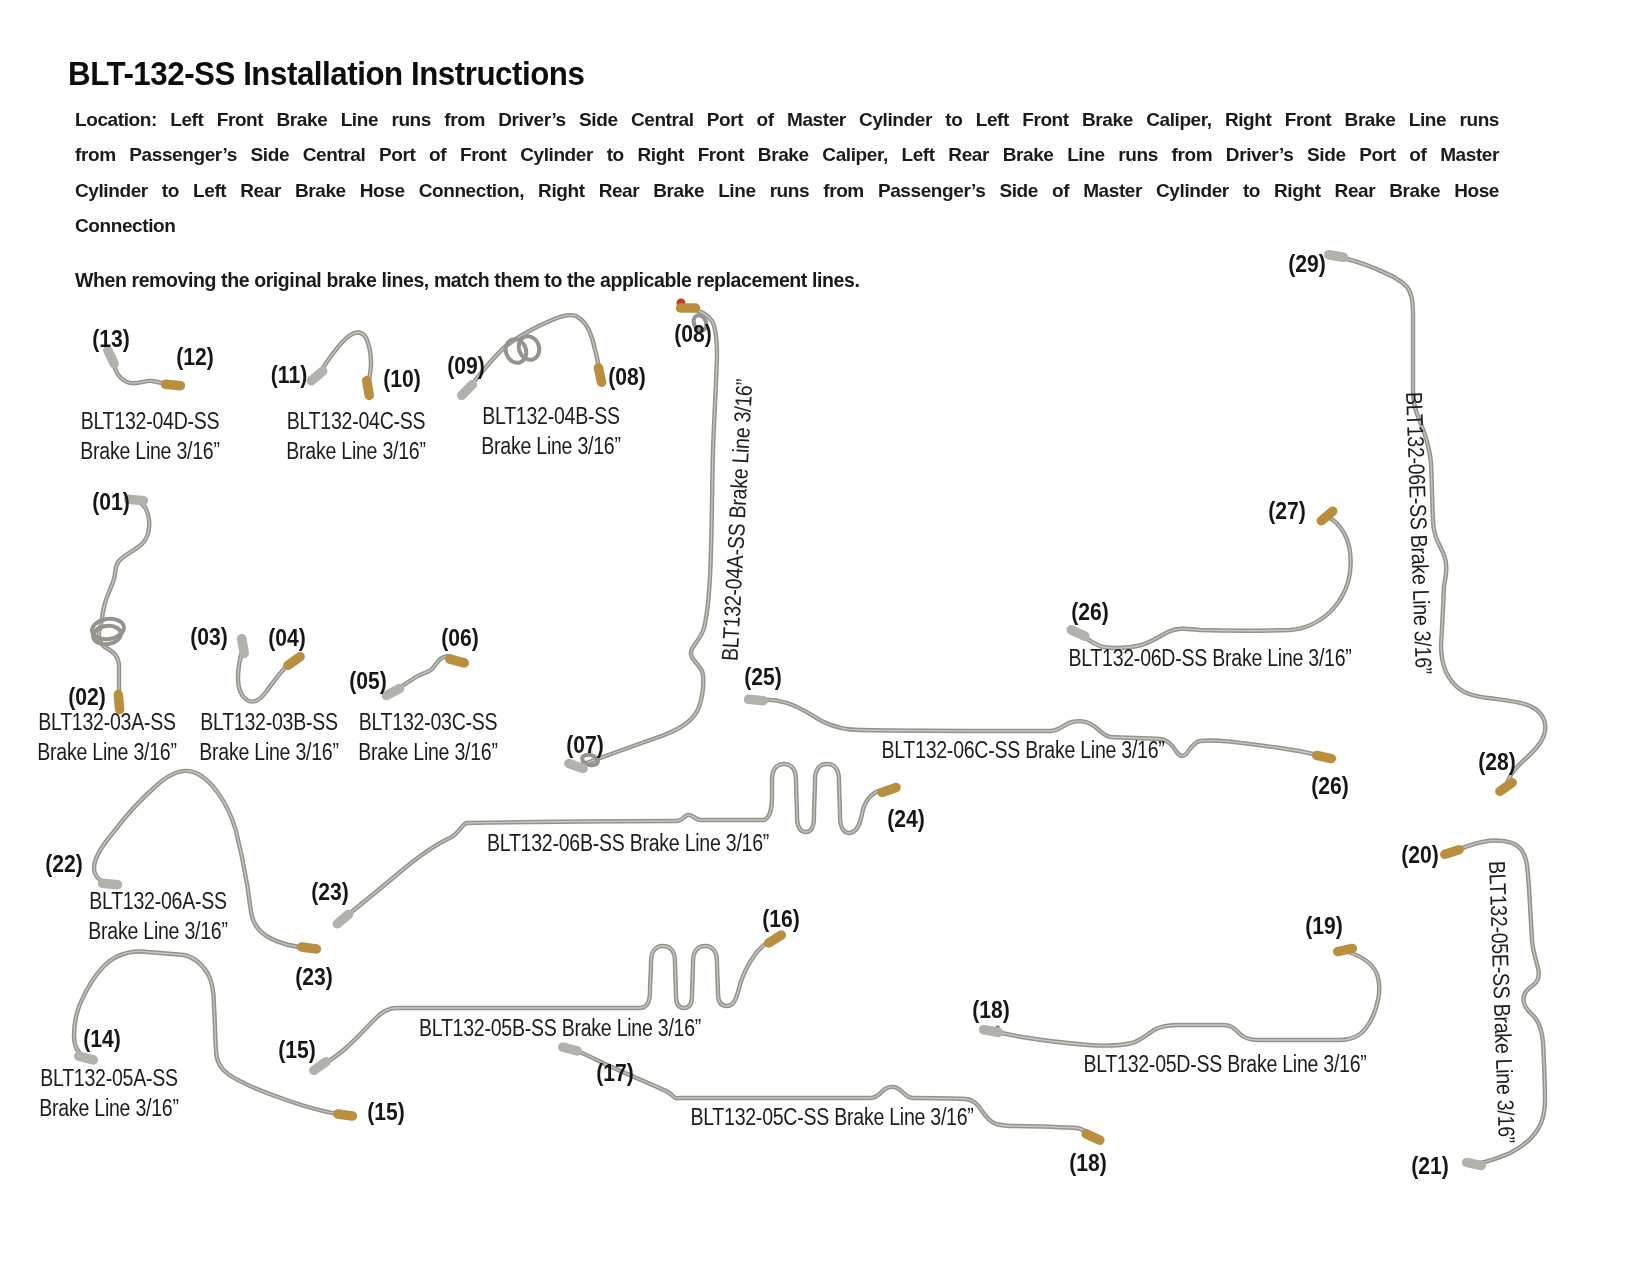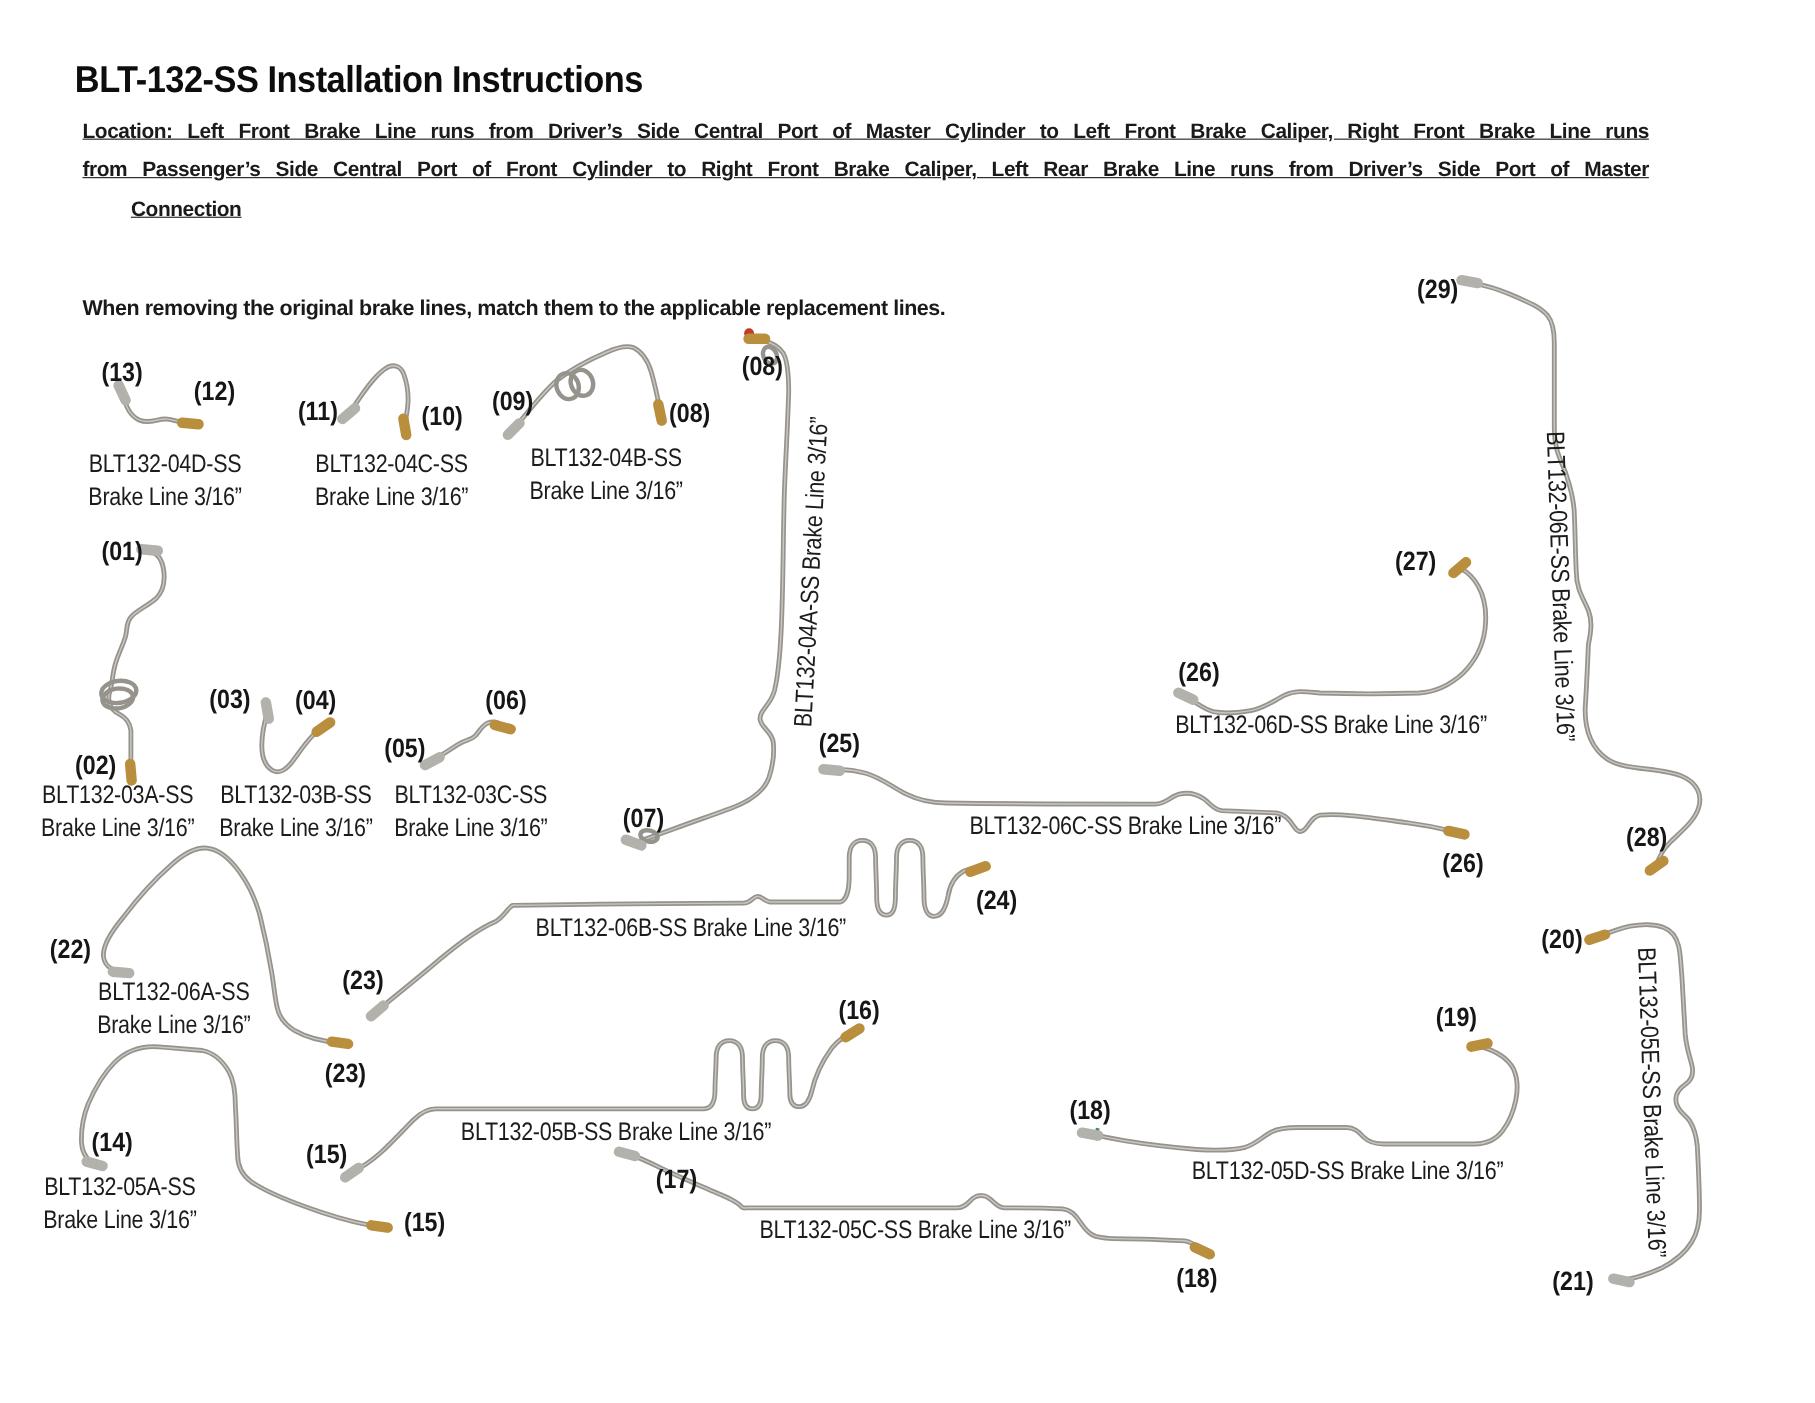--- a/index.html
+++ b/index.html
@@ -4,22 +4,22 @@
 <style>
   html,body{margin:0;padding:0;background:#ffffff;}
   body{width:1650px;height:1275px;position:relative;overflow:hidden;
        font-family:"Liberation Sans",sans-serif;color:#1a1a1a;}
   .layer{position:absolute;inset:0;}
   #page-title{position:absolute;left:68px;top:54px;font-size:34px;font-weight:bold;
       color:#0d0d0d;white-space:nowrap;transform:scaleX(0.92);transform-origin:left top;
       letter-spacing:-0.5px;}
   #location-para{position:absolute;left:75px;top:102px;width:1424px;
       font-size:19px;font-weight:bold;letter-spacing:-0.4px;line-height:35.4px;}
-  #location-para .jline{text-align:justify;text-align-last:justify;white-space:normal;text-decoration:underline;}
-  #location-para .jline.last{text-align:left;text-align-last:left;margin-left:44px;}
+  #location-para .jline{text-align:justify;text-align-last:justify;white-space:normal;}
+  #location-para .jline.last{text-align:left;text-align-last:left;}
   #when-removing{position:absolute;left:75px;top:269px;font-size:19.5px;font-weight:bold;
       letter-spacing:-0.4px;white-space:nowrap;}
   #notes{position:absolute;left:75px;top:1142px;font-size:20px;font-weight:bold;
       letter-spacing:-0.3px;line-height:31px;white-space:nowrap;}
   .callout{position:absolute;font-size:24px;font-weight:bold;color:#161616;
       white-space:nowrap;transform:translate(-50%,-50%) scaleX(0.88);}
   .part-label{position:absolute;font-size:23px;font-weight:normal;color:#1c1c1c;
       text-align:center;white-space:nowrap;letter-spacing:-0.3px;line-height:30px;}
   svg{display:block;}
 </style>
@@ -105,20 +105,21 @@
       <line x1="386.37789305355807" y1="695.5210367208941" x2="399.62210694644193" y2="688.4789632791059" stroke="#b2b1ab" stroke-width="9.5" stroke-linecap="round"></line>
       <line x1="449.75555630283196" y1="659.0588571617311" x2="464.24444369716804" y2="662.9411428382689" stroke="#b98f3e" stroke-width="9.5" stroke-linecap="round"></line>
     </svg>
 </div>
 
 <div id="page-title">BLT-132-SS Installation Instructions</div>
 
 <div id="location-para">
   <div class="jline">Location: Left Front Brake Line runs from Driver’s Side Central Port of Master Cylinder to Left Front Brake Caliper, Right Front Brake Line runs</div>
   <div class="jline">from Passenger’s Side Central Port of Front Cylinder to Right Front Brake Caliper, Left Rear Brake Line runs from Driver’s Side Port of Master</div>
+  <div class="jline">Cylinder to Left Rear Brake Hose Connection, Right Rear Brake Line runs from Passenger’s Side of Master Cylinder to Right Rear Brake Hose</div>
   <div class="jline last">Connection</div>
 </div>
 
 <div id="when-removing">When removing the original brake lines, match them to the applicable replacement lines.</div>
 
 <div class="layer" id="callout-layer">
     <div class="callout" style="left: 111px; top: 339px;">(13)</div>
     <div class="callout" style="left: 195px; top: 357px;">(12)</div>
     <div class="callout" style="left: 289px; top: 375px;">(11)</div>
     <div class="callout" style="left: 402px; top: 379px;">(10)</div>

